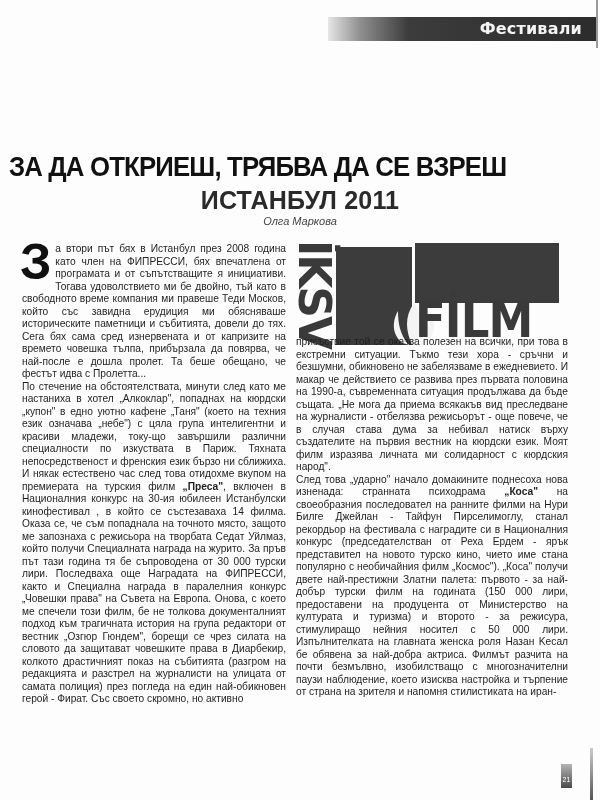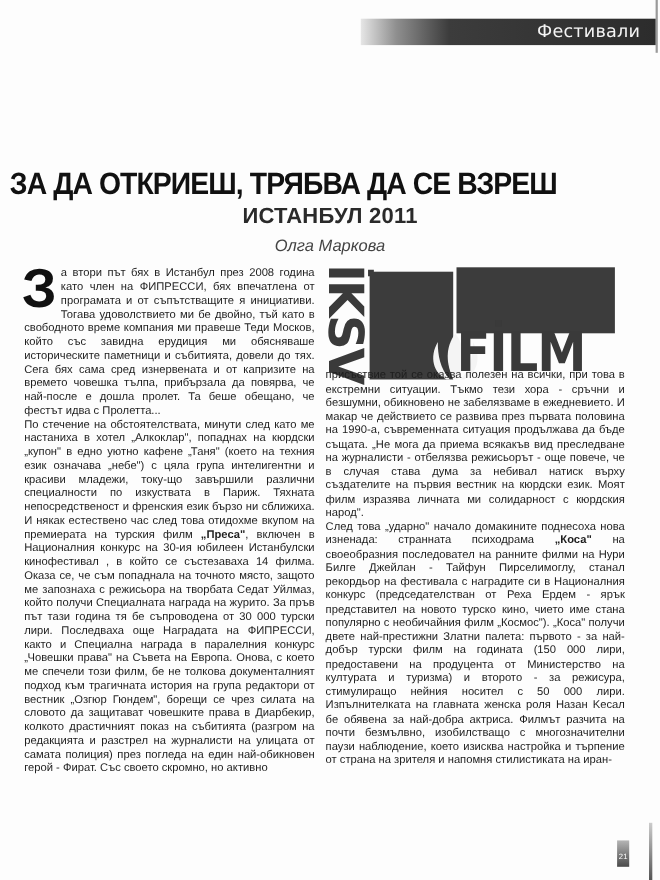--- a/index.html
+++ b/index.html
@@ -1,29 +1,29 @@
 <!DOCTYPE html>
 <html><head>
 <meta charset="utf-8">
 <style>
   html, body { margin:0; padding:0; }
   body { width:600px; height:800px; background:#fdfdfd; position:relative; overflow:hidden;
          font-family:"Liberation Sans", sans-serif; color:#1a1a1a; }
   .page-edge { position:absolute; right:2px; top:0; width:2px; height:48px; background:#9a9a9a; }
   .section-bar { position:absolute; left:328px; top:17px; width:268px; height:24px;
     background:linear-gradient(to right, #e6e6e6 0%, #8f8f8f 12%, #3c3c3c 30%, #2c2c2c 100%); }
-  .section-label { position:absolute; right:14px; top:2px; color:#f4f4f4; font-weight:normal;
+  .section-label { position:absolute; right:14px; top:2px; color:#f4f4f4; font-weight:bold;
     font-size:16px; font-family:"DejaVu Sans", sans-serif; letter-spacing:0.2px; }
   .headline { position:absolute; left:0; top:151px; width:560px; text-align:center;
     font-family:"Liberation Sans", sans-serif; font-weight:bold; font-size:28px; letter-spacing:-0.9px;
     color:#111; transform:scaleX(0.92); transform-origin:left; white-space:nowrap; }
   .subheadline { position:absolute; left:0; top:186px; width:600px; text-align:center;
-    font-weight:bold; font-size:20px; color:#2a2a2a; letter-spacing:0.2px; }
+    font-weight:bold; font-size:25px; color:#2a2a2a; letter-spacing:0.2px; }
   .author { position:absolute; left:0; top:215px; width:600px; text-align:center; font-style:italic;
-    font-size:15px; color:#444; }
+    font-size:11px; color:#444; }
   .col { position:absolute; font-size:10.2px; line-height:12.5px; color:#1e1e1e; text-align:justify; }
   .col-left { left:22px; top:243px; width:264px; }
   .col-right { left:296px; top:336px; width:272px; }
   .col p { margin:0; text-indent:0; }
   .dropcap { float:left; font-size:50px; line-height:38px; font-weight:bold; margin:0 4px 0 -2px;
     color:#111; font-family:"Liberation Sans", sans-serif; }
   .b { font-weight:bold; }
   .logo { position:absolute; left:296px; top:243px; width:265px; height:102px; }
   .logo-iksv { position:absolute; left:0; top:0; width:36px; height:102px; }
   .logo-iksv span { position:absolute; left:50%; top:50%; transform:translate(-50%,-50%) rotate(90deg);

